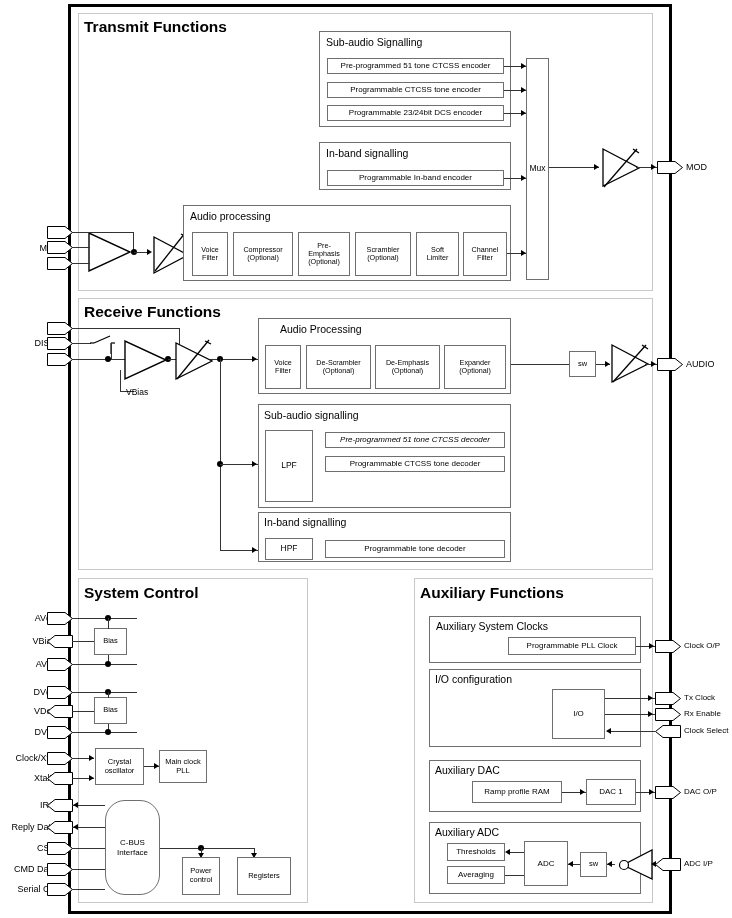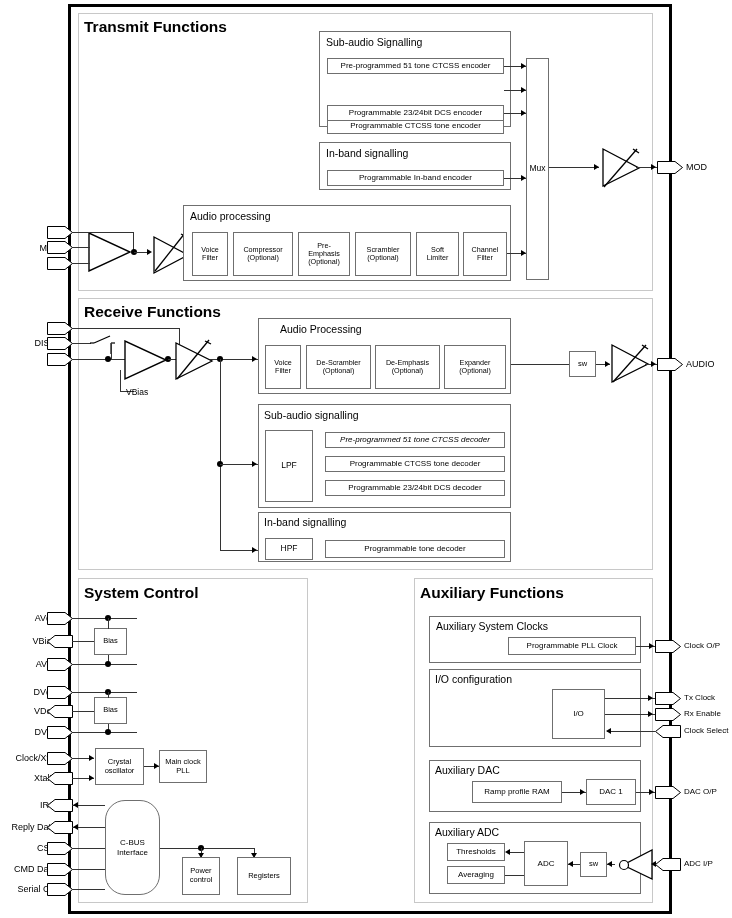--- a/index.html
+++ b/index.html
@@ -102,21 +102,21 @@
     <polygon points="2,6 2,42 36,24" fill="#fff" stroke="#000" stroke-width="1.3"></polygon>
     <line x1="3" y1="40" x2="33" y2="2" stroke="#000" stroke-width="1.3"></line>
     <line x1="29" y1="3" x2="35" y2="6" stroke="#000" stroke-width="1.3"></line>
   </svg>
   <div class="abs w wh" style="left:185px;top:252px;width:14px;"></div>
   <div class="abs arr" style="left:192px;top:249px;"></div>
 
   <div class="abs group" style="left:319px;top:31px;width:192px;height:96px;"></div>
   <div class="group-title" style="left:326px;top:36px;">Sub-audio Signalling</div>
   <div class="abs box" style="left:327px;top:58px;width:177px;height:16px;">Pre-programmed 51 tone CTCSS encoder</div>
-  <div class="abs box" style="left:327px;top:82px;width:177px;height:16px;margin-top:36px;">Programmable CTCSS tone encoder</div>
+  <div class="abs box" style="left:327px;top:82px;width:177px;height:16px;">Programmable CTCSS tone encoder</div>
   <div class="abs box" style="left:327px;top:105px;width:177px;height:16px;">Programmable 23/24bit DCS encoder</div>
 
   <div class="abs w wh" style="left:504px;top:66px;width:22px;"></div>
   <div class="abs arr" style="left:521px;top:63px;"></div>
   <div class="abs w wh" style="left:504px;top:90px;width:22px;"></div>
   <div class="abs arr" style="left:521px;top:87px;"></div>
   <div class="abs w wh" style="left:504px;top:113px;width:22px;"></div>
   <div class="abs arr" style="left:521px;top:110px;"></div>
 
   <div class="abs group" style="left:319px;top:142px;width:192px;height:48px;"></div>
@@ -241,21 +241,20 @@
   <svg class="padsvg" style="left:657px;top:358px;" width="26" height="13" viewBox="0 0 26 13">
     <polygon points="0.5,0.5 18,0.5 25.5,6.5 18,12.5 0.5,12.5" fill="#fff" stroke="#000" stroke-width="1"></polygon>
   </svg>
   <div class="pin-label lt" style="left:686px;top:359px;">AUDIO</div>
 
   <div class="abs group" style="left:258px;top:404px;width:253px;height:104px;"></div>
   <div class="group-title" style="left:264px;top:409px;">Sub-audio signalling</div>
   <div class="abs box" style="left:265px;top:430px;width:48px;height:72px;font-size:8.5px;">LPF</div>
   <div class="abs box" style="left:325px;top:432px;width:180px;height:16px;font-style:italic;">Pre-programmed 51 tone CTCSS decoder</div>
   <div class="abs box" style="left:325px;top:456px;width:180px;height:16px;">Programmable CTCSS tone decoder</div>
-  <div class="abs box" style="left:325px;top:480px;width:180px;height:16px;">Programmable 23/24bit DCS decoder</div>
 
   <div class="abs group" style="left:258px;top:512px;width:253px;height:50px;"></div>
   <div class="group-title" style="left:264px;top:516px;">In-band signalling</div>
   <div class="abs box" style="left:265px;top:538px;width:48px;height:22px;font-size:8.5px;">HPF</div>
   <div class="abs box" style="left:325px;top:540px;width:180px;height:18px;">Programmable tone decoder</div>
 
   <div class="abs section" style="left:78px;top:578px;width:230px;height:325px;"></div>
   <div class="section-title" style="left:84px;top:584px;">System Control</div>
 
   <div class="pin-label" style="left:2px;top:613px;width:54px;">AVdd</div>

